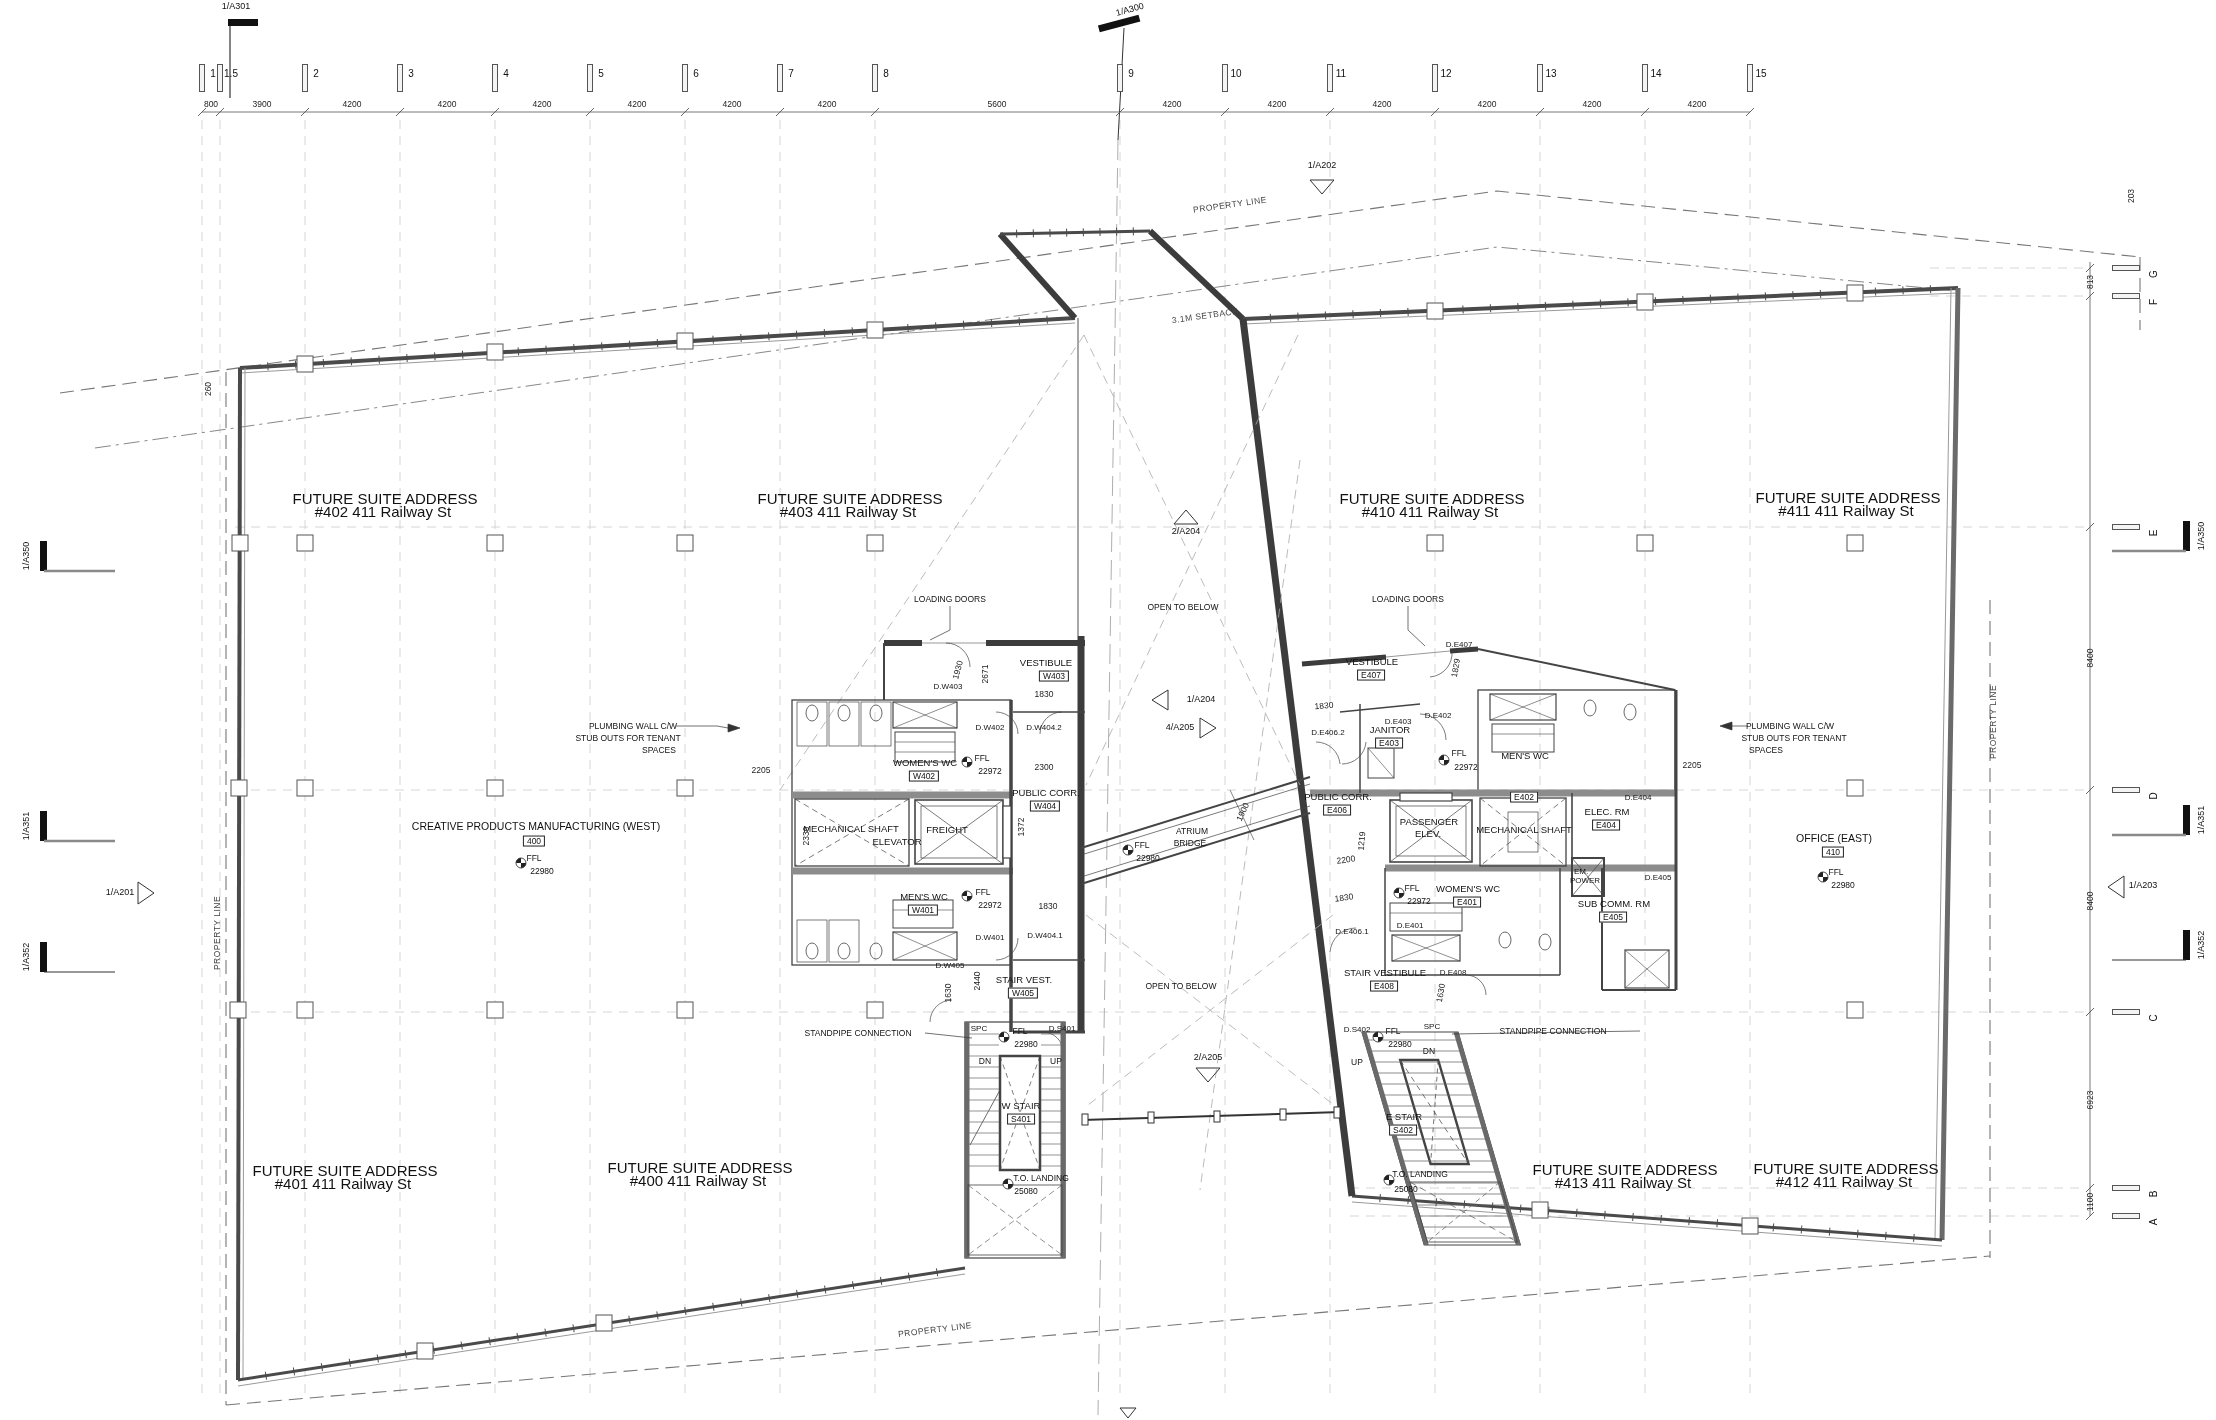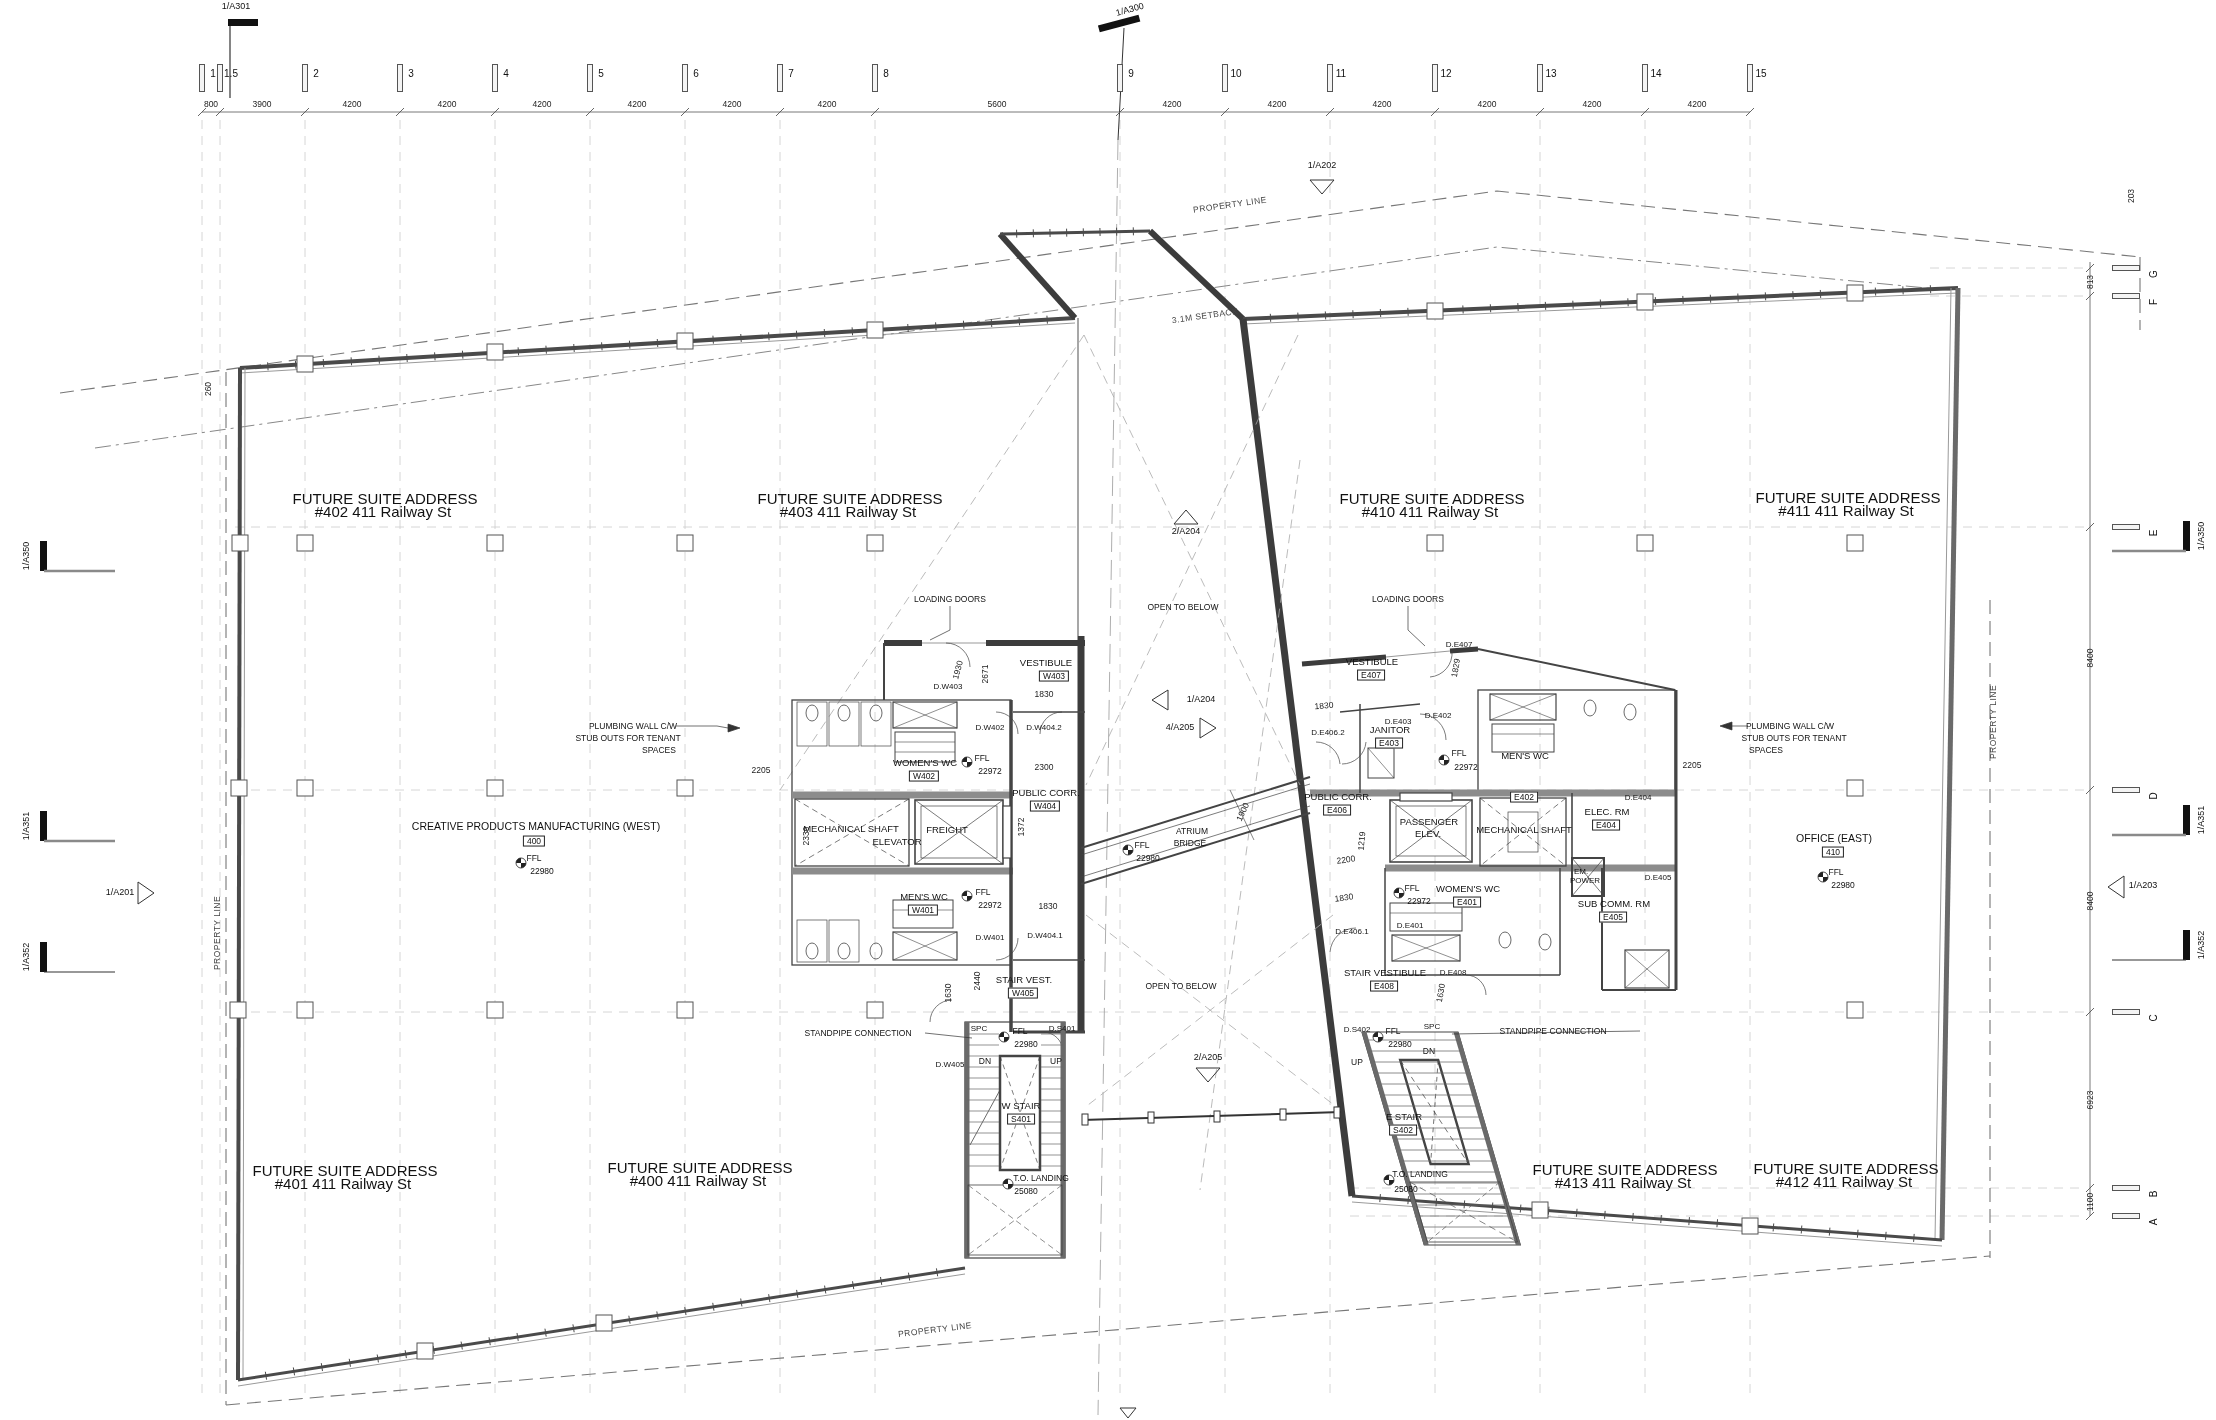--- a/index.html
+++ b/index.html
@@ -640,21 +640,21 @@
       <span class="lbl tag" style="left: 1467px; top: 902px; transform: translate(-50%, -50%);">E401</span>
       <span class="lbl room" style="left: 1385px; top: 973px; transform: translate(-50%, -50%);">STAIR VESTIBULE</span>
       <span class="lbl tag" style="left: 1384px; top: 986px; transform: translate(-50%, -50%); text-align: center;">E408</span>
       <span class="lbl room" style="left: 1404px; top: 1117px; transform: translate(-50%, -50%);">E STAIR</span>
       <span class="lbl tag" style="left: 1403px; top: 1130px; transform: translate(-50%, -50%);">S402</span>
       <span class="lbl door" style="left: 948px; top: 687px; transform: translate(-50%, -50%);">D.W403</span>
       <span class="lbl door" style="left: 990px; top: 728px; transform: translate(-50%, -50%);">D.W402</span>
       <span class="lbl door" style="left: 1044px; top: 728px; transform: translate(-50%, -50%);">D.W404.2</span>
       <span class="lbl door" style="left: 990px; top: 938px; transform: translate(-50%, -50%);">D.W401</span>
       <span class="lbl door" style="left: 1045px; top: 936px; transform: translate(-50%, -50%);">D.W404.1</span>
-      <span class="lbl door" style="left: 944px; top: 1065px; transform: translate(-50%, -50%); padding-left: 12px;">D.W405</span>
+      <span class="lbl door" style="left: 944px; top: 966px; transform: translate(-50%, -50%); padding-left: 12px;">D.W405</span>
       <span class="lbl door" style="left: 1062px; top: 1029px; transform: translate(-50%, -50%);">D.S401</span>
       <span class="lbl door" style="left: 979px; top: 1029px; transform: translate(-50%, -50%);">SPC</span>
       <span class="lbl door" style="left: 1459px; top: 645px; transform: translate(-50%, -50%);">D.E407</span>
       <span class="lbl door" style="left: 1328px; top: 733px; transform: translate(-50%, -50%);">D.E406.2</span>
       <span class="lbl door" style="left: 1398px; top: 722px; transform: translate(-50%, -50%);">D.E403</span>
       <span class="lbl door" style="left: 1438px; top: 716px; transform: translate(-50%, -50%);">D.E402</span>
       <span class="lbl door" style="left: 1638px; top: 798px; transform: translate(-50%, -50%);">D.E404</span>
       <span class="lbl door" style="left: 1658px; top: 878px; transform: translate(-50%, -50%);">D.E405</span>
       <span class="lbl door" style="left: 1352px; top: 932px; transform: translate(-50%, -50%);">D.E406.1</span>
       <span class="lbl door" style="left: 1410px; top: 926px; transform: translate(-50%, -50%);">D.E401</span>

